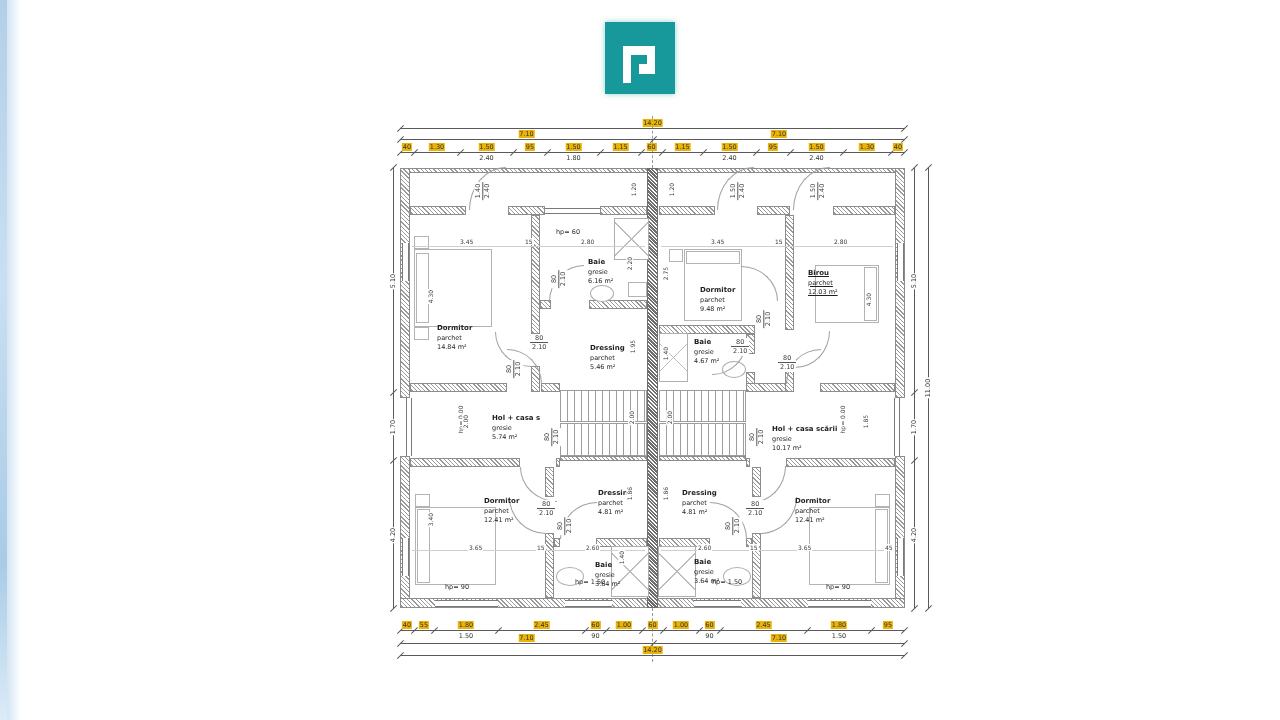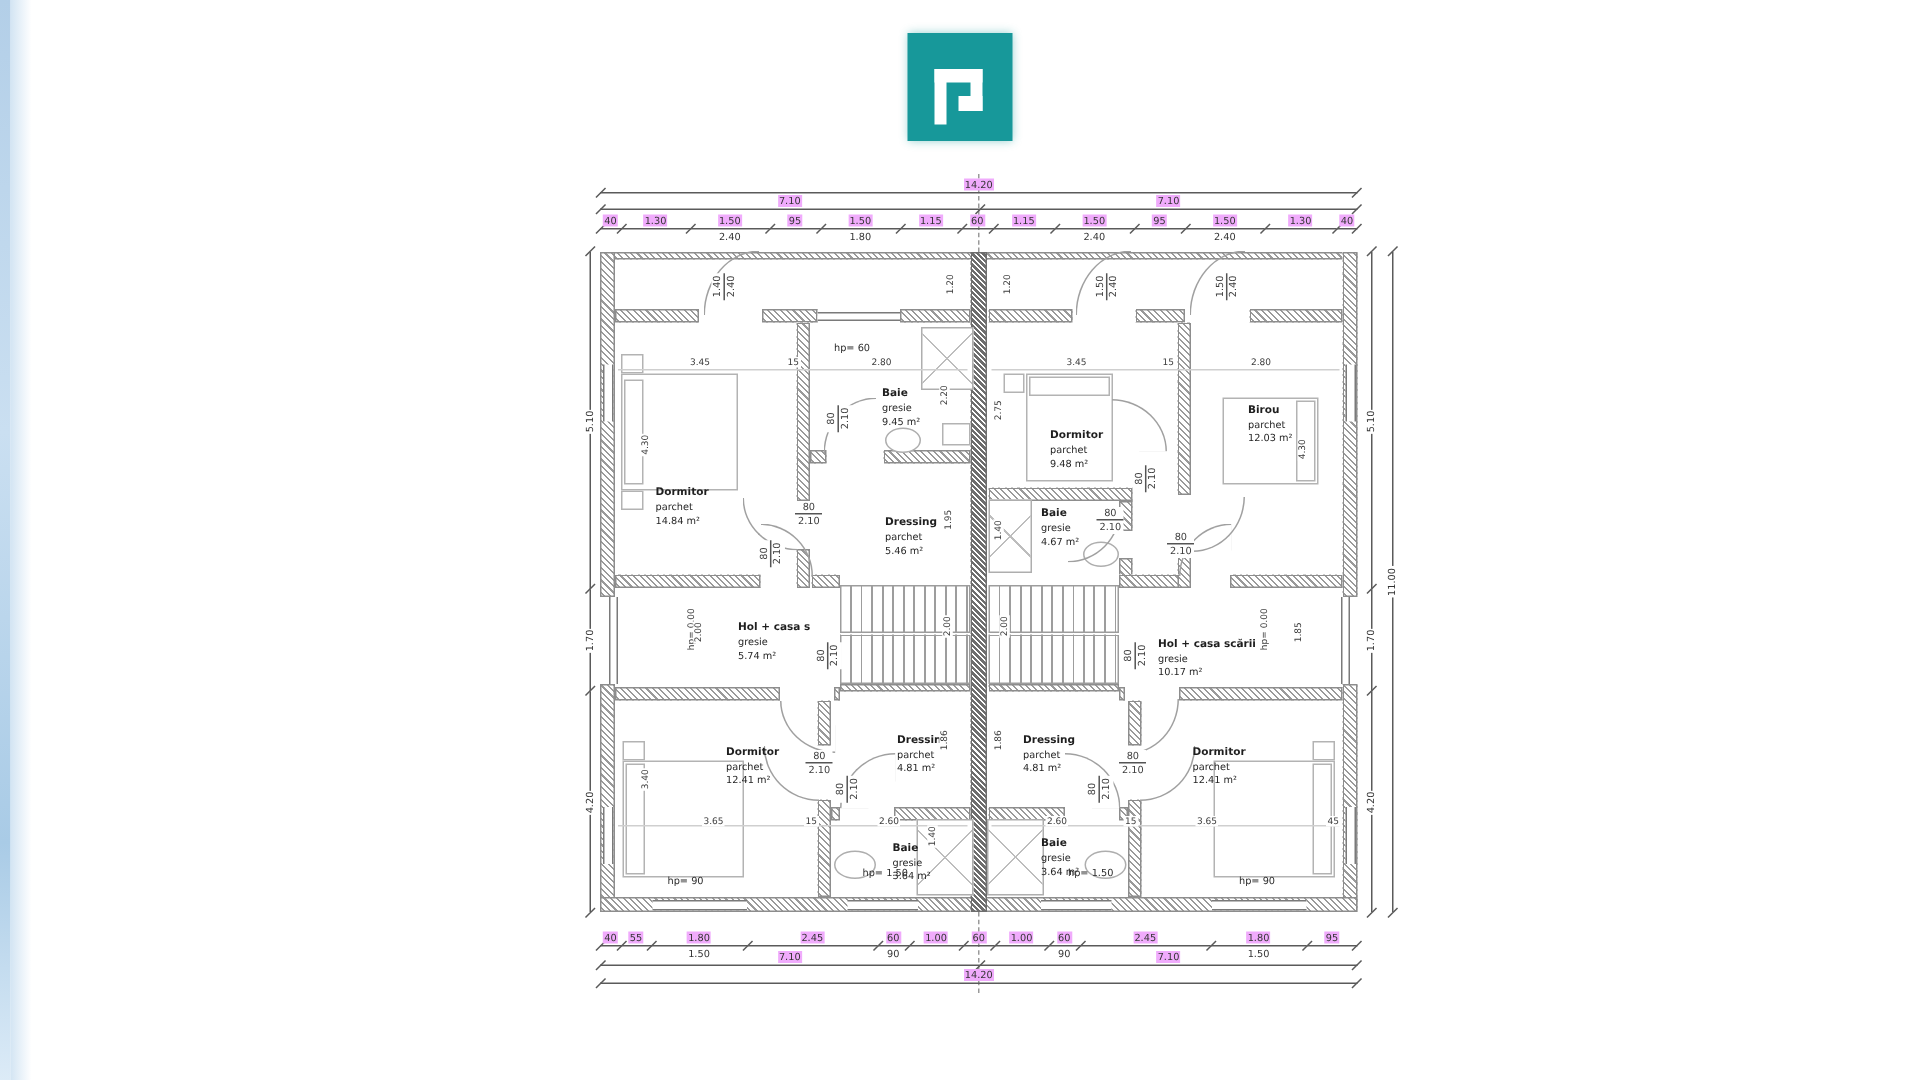--- a/index.html
+++ b/index.html
@@ -25,21 +25,21 @@
     linear-gradient(45deg,transparent calc(50% - .5px),#bdbdbd calc(50% - .5px) calc(50% + .5px),transparent calc(50% + .5px)),
     linear-gradient(135deg,transparent calc(50% - .5px),#bdbdbd calc(50% - .5px) calc(50% + .5px),transparent calc(50% + .5px)),#fff;}
   .thin{position:absolute;background:#cfcfcf;}
   .dash{position:absolute;width:0;border-left:1px dashed #9a9a9a;}
   
   .dimseg{position:absolute;height:0;border-bottom:1px solid #5a5a5a;font-size:6.5px;color:#333;}
   .dimseg::before{content:"";position:absolute;left:-4px;bottom:-1px;width:9px;height:0;
     border-top:1px solid #5a5a5a;transform:rotate(-45deg);}
   .dimseg.tend::after{content:"";position:absolute;right:-4px;bottom:-1px;width:9px;height:0;
     border-top:1px solid #5a5a5a;transform:rotate(-45deg);}
-  .dimseg .main{position:absolute;left:50%;transform:translateX(-50%);bottom:1px;background:#f0abfc;
+  .dimseg .main{position:absolute;left:50%;transform:translateX(-50%);bottom:1px;background:#eab308;
     padding:0 1px;white-space:nowrap;}
   .dimseg .sub{position:absolute;left:50%;transform:translateX(-50%);top:2px;background:#fff;
     padding:0 1px;white-space:nowrap;}
   .vdimseg{position:absolute;width:0;border-right:1px solid #5a5a5a;font-size:6.5px;color:#333;}
   .vdimseg::before{content:"";position:absolute;top:-1px;right:-5px;width:9px;height:0;
     border-top:1px solid #5a5a5a;transform:rotate(-45deg);}
   .vdimseg.vtend::after{content:"";position:absolute;bottom:-1px;right:-5px;width:9px;height:0;
     border-top:1px solid #5a5a5a;transform:rotate(-45deg);}
   .vdimseg .vmain{position:absolute;top:50%;left:0;transform:translate(-50%,-50%) rotate(-90deg);
     background:#fff;padding:0 1px;white-space:nowrap;}
@@ -323,21 +323,21 @@
     </div>
 
   <div class="room" style="left:437px;top:323px;">
     <b>Dormitor</b>
     <span>parchet</span>
     <span>14.84 m²</span>
     </div>
   <div class="room" style="left:588px;top:257px;">
     <b>Baie</b>
     <span>gresie</span>
-    <span>9.45 m²</span>
+    <span>6.16 m²</span>
     </div>
   <div class="room" style="left:590px;top:343px;">
     <b>Dressing</b>
     <span>parchet</span>
     <span>5.46 m²</span>
     </div>
   <div class="room" style="left:492px;top:413px;">
     <b>Hol + casa s</b>
     <span>gresie</span>
     <span>5.74 m²</span>
@@ -356,21 +356,21 @@
     <b>Baie</b>
     <span>gresie</span>
     <span>3.64 m²</span>
     </div>
 
   <div class="room" style="left:700px;top:285px;">
     <b>Dormitor</b>
     <span>parchet</span>
     <span>9.48 m²</span>
     </div>
-  <div class="room" style="left:832px;top:268px;">
+  <div class="room" style="left:808px;top:268px;text-decoration:underline;">
     <b>Birou</b>
     <span>parchet</span>
     <span>12.03 m²</span>
     </div>
   <div class="room" style="left:694px;top:337px;">
     <b>Baie</b>
     <span>gresie</span>
     <span>4.67 m²</span>
     </div>
   <div class="room" style="left:772px;top:424px;">

